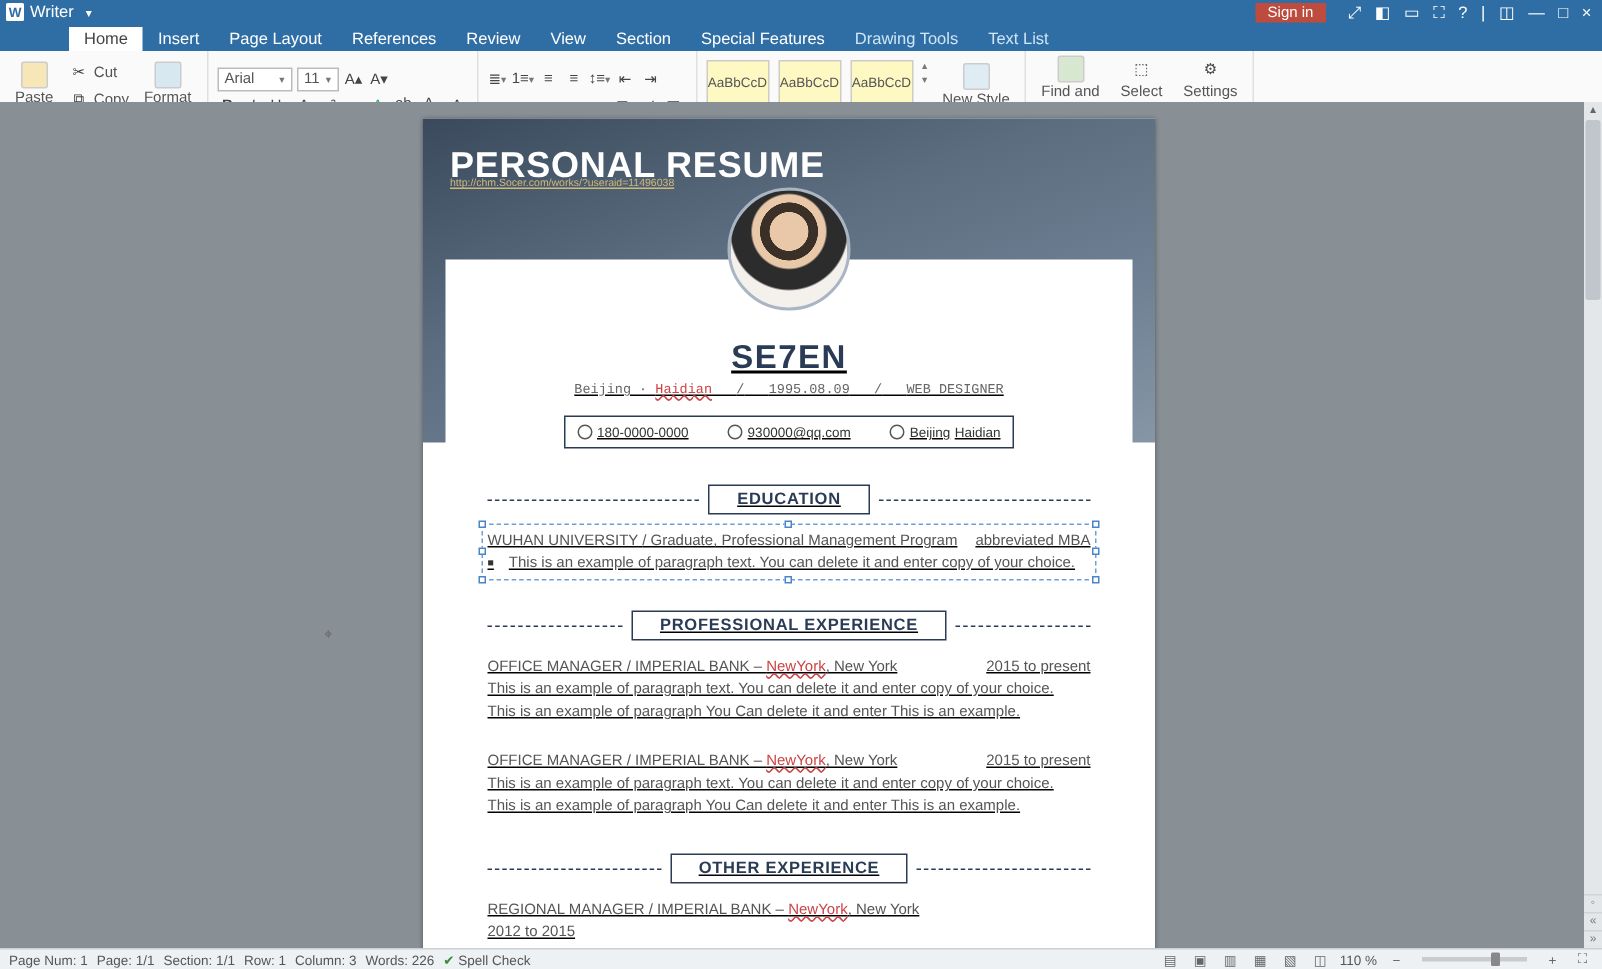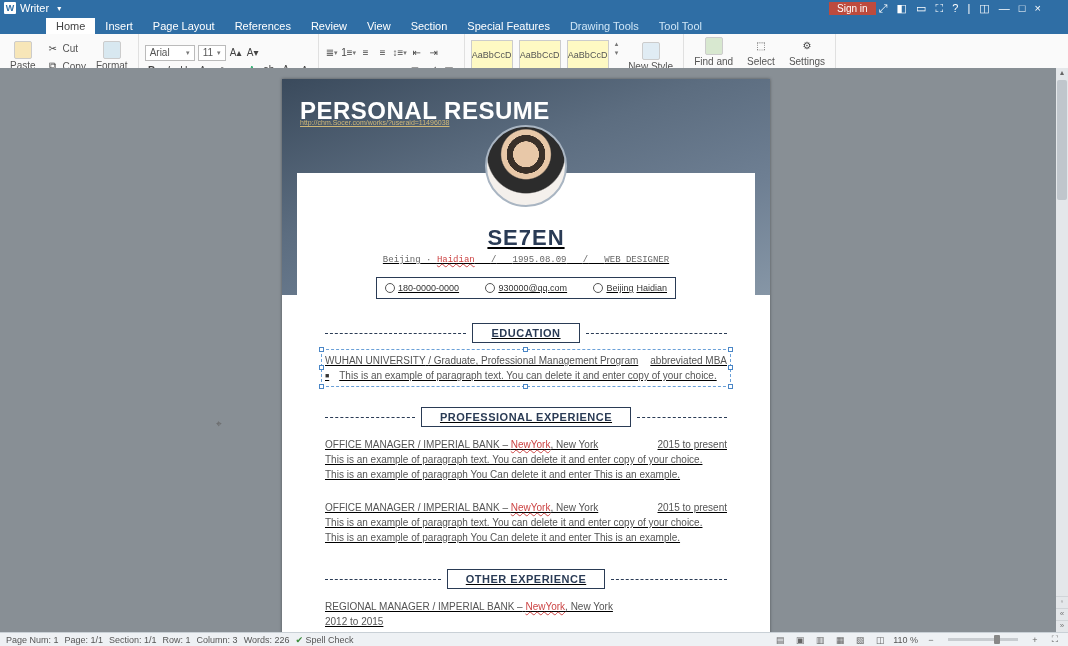--- a/index.html
+++ b/index.html
@@ -2,21 +2,21 @@
 <html><head>
 <meta charset="utf-8">
 <style>
   * { margin: 0; padding: 0; box-sizing: border-box; }
   body { font-family: Tahoma, Arial, sans-serif; font-size: 11px; background: #fff; overflow: hidden; width: 1068px; height: 646px; position: relative; }
   
   
   .titlebar { height: 16px; background: #2f6ea5; display: flex; align-items: center; color: #fff; font-size: 11px; }
   .titlebar .left { display: flex; align-items: center; gap: 4px; padding-left: 4px; }
   .titlebar .app-icon { width: 12px; height: 12px; background: #fff; color: #2f6ea5; display: inline-flex; align-items: center; justify-content: center; font-weight: bold; font-size: 9px; border-radius: 1px; }
-  .titlebar .right { margin-left: auto; display: flex; align-items: flex-start; gap: 0; padding-right: 24px; }
+  .titlebar .right { margin-left: auto; display: flex; align-items: flex-start; gap: 12px; padding-right: 4px; }
   .signin { background: #bd4b3e; color: #fff; padding: 1px 8px; font-size: 10px; }
   .titlebar .icons span { padding: 0 3px; cursor: default; }
   
   
   .menutabs { height: 18px; background: #2f6ea5; display: flex; align-items: flex-end; }
   .drop { width: 12px; text-align: center; color: #fff; font-size: 8px; }
   .tab { padding: 2px 10px; font-size: 11px; color: #fff; cursor: pointer; }
   .tab.active { background: #fff; color: #444; }
   .tab.ctx { color: #cfe6f7; }
   
@@ -118,21 +118,21 @@
   <span style="width:46px"></span>
   <span class="tab active">Home</span>
   <span class="tab">Insert</span>
   <span class="tab">Page Layout</span>
   <span class="tab">References</span>
   <span class="tab">Review</span>
   <span class="tab">View</span>
   <span class="tab">Section</span>
   <span class="tab">Special Features</span>
   <span class="tab ctx">Drawing Tools</span>
-  <span class="tab ctx">Tool Tool</span>
+  <span class="tab ctx">Text List</span>
 </div>
 
 <div class="ribbon">
   <div class="rgroup">
     <div class="rbig">
       <div class="rbtn">
         <div class="ricon" style="background:#f7e6b8"></div>
         <span>Paste</span>
       </div>
       <div>

